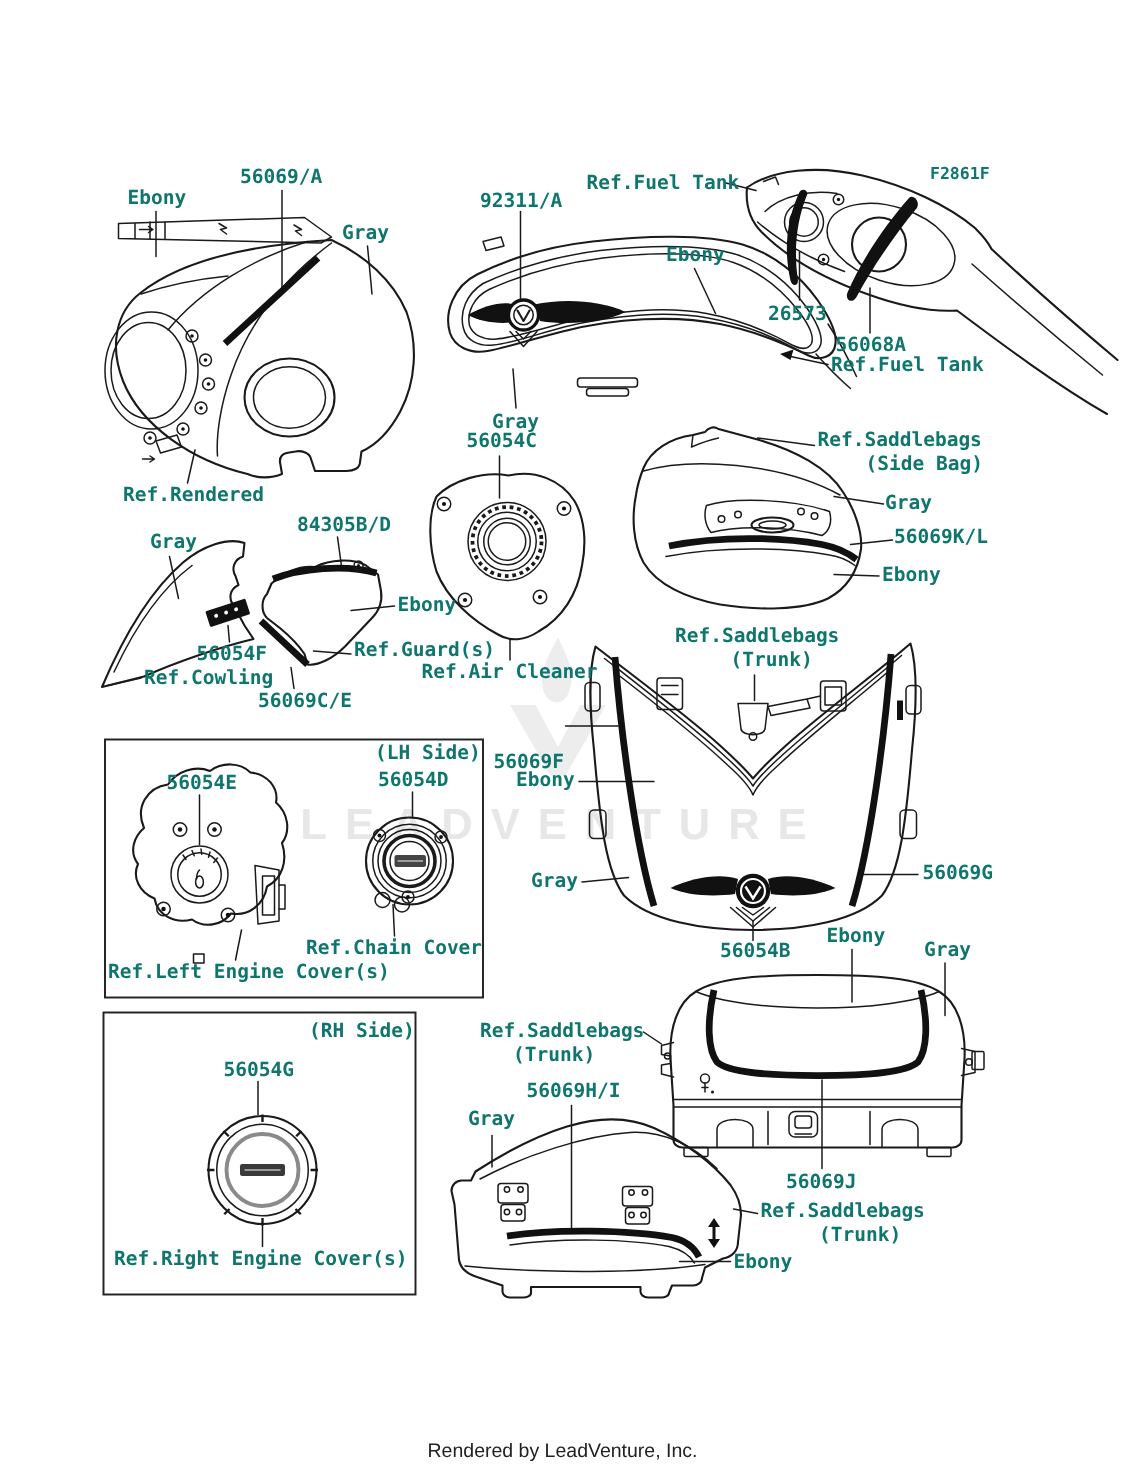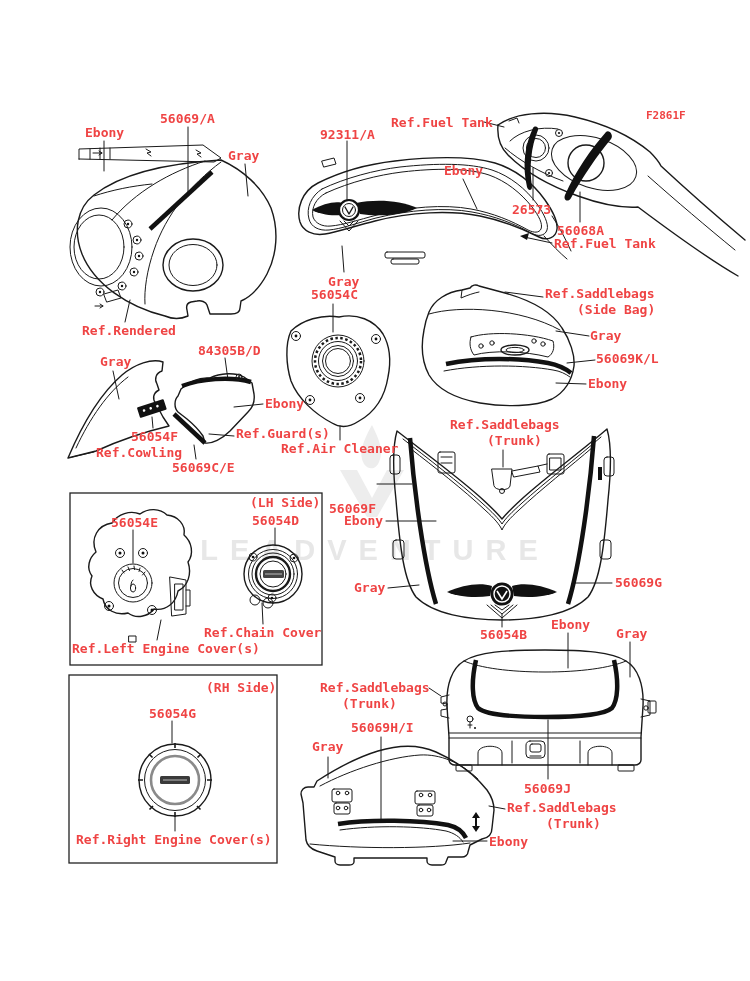--- a/index.html
+++ b/index.html
@@ -1,21 +1,21 @@
 <!DOCTYPE html>
 <html><head>
 <meta charset="utf-8">
 <style>
   html,body{margin:0;padding:0;background:#fff;}
   #page{position:relative;width:750px;height:981px;background:#ffffff;overflow:hidden;
         font-family:"DejaVu Sans Mono", monospace;}
   #art{position:absolute;left:0;top:0;z-index:2;}
-  .lbl{position:absolute;z-index:3;font:700 13px "DejaVu Sans Mono", monospace;color:#ef4444;
+  .lbl{position:absolute;z-index:3;font:700 13px "DejaVu Sans Mono", monospace;color:#0f766e;
        white-space:nowrap;line-height:14px;letter-spacing:0px;}
-  .lbl.small{font-size:11px;line-height:12px;margin-left:26px;}
+  .lbl.small{font-size:11px;line-height:12px;}
   #watermark-text{position:absolute;z-index:1;top:534px;left:0;width:100%;text-align:center;
        font-family:"Liberation Sans", sans-serif;font-weight:bold;font-size:29px;
        letter-spacing:12px;color:#e7e7e7;}
   #footer{position:absolute;z-index:3;bottom:7px;left:0;width:100%;text-align:center;
        font-family:"Liberation Sans", sans-serif;font-size:13px;color:#222;}
   svg .ln{fill:none;stroke:#1a1a1a;stroke-width:1;stroke-linecap:round;stroke-linejoin:round;}
   svg .ln2{fill:none;stroke:#1a1a1a;stroke-width:1.4;stroke-linecap:round;stroke-linejoin:round;}
   svg .thick{fill:none;stroke:#111;stroke-width:4.5;stroke-linecap:butt;}
   svg .blk{fill:#111;stroke:none;}
   svg .wm{fill:#ededed;stroke:none;}
@@ -465,13 +465,14 @@
   <div class="lbl" style="left:320px;top:681px">Ref.Saddlebags</div>
   <div class="lbl" style="left:342px;top:697px">(Trunk)</div>
   <div class="lbl" style="left:524px;top:782px">56069J</div>
 
   <div class="lbl" style="left:351px;top:721px">56069H/I</div>
   <div class="lbl" style="left:312px;top:740px">Gray</div>
   <div class="lbl" style="left:507px;top:801px">Ref.Saddlebags</div>
   <div class="lbl" style="left:546px;top:817px">(Trunk)</div>
   <div class="lbl" style="left:489px;top:835px">Ebony</div>
 
+  <div id="footer">Rendered by LeadVenture, Inc.</div>
 </div>
 
 </body></html>

